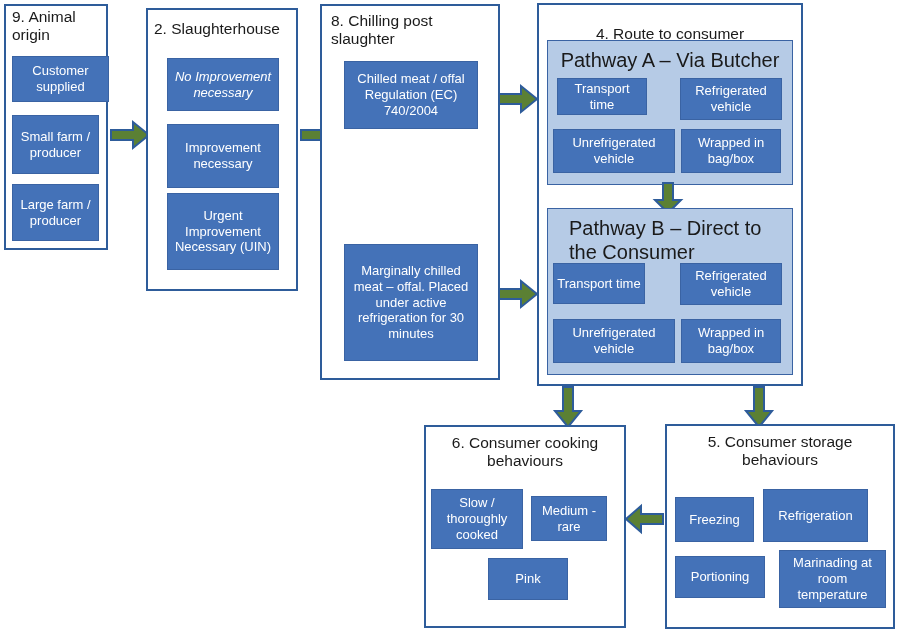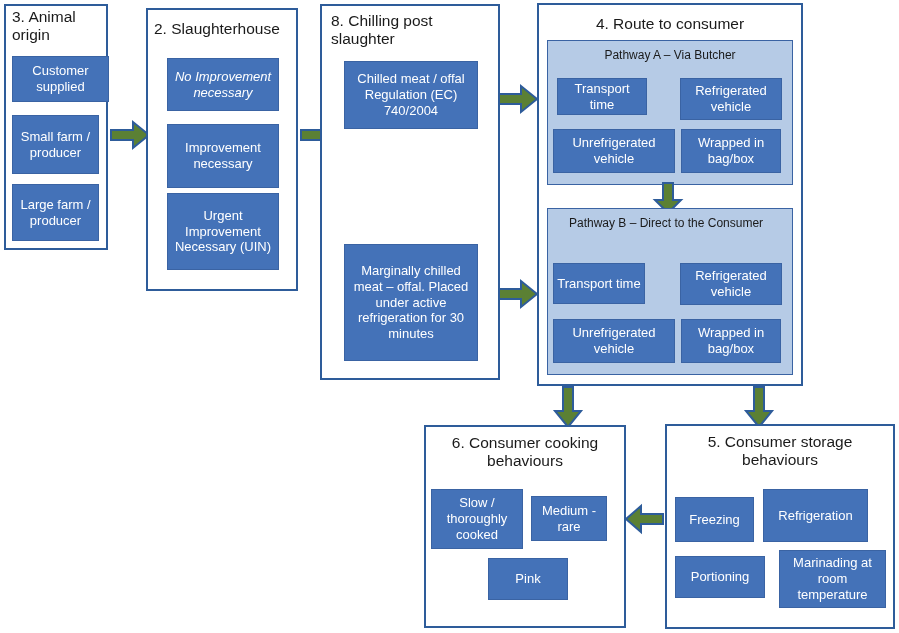--- a/index.html
+++ b/index.html
@@ -55,39 +55,39 @@
   .pathway {
     position: absolute;
     box-sizing: border-box;
     background: #B6CBE6;
     border: 1px solid #3A63A3;
   }
   .pathway-title {
     position: absolute;
     box-sizing: border-box;
     color: #1a1a1a;
-    font-size: 12px;
+    font-size: 20px;
     line-height: 1.2;
     font-family: "Liberation Sans", sans-serif;
   }
   .pathway-title.center { text-align: center; }
   
   .arrow {
     position: absolute;
   }
   .arrow svg { display: block; }
 </style>
 </head>
 <body>
 
 <div id="canvas">
 
   <div class="stage" style="left:4px; top:4px; width:104px; height:246px;">
   </div>
-  <div class="stage-title" style="left:12px; top:8px; width:92px; height:40px;">3. Animal origin</div>
+  <div class="stage-title" style="left:12px; top:8px; width:92px; height:40px;">9. Animal origin</div>
   <div class="node" style="left:12px; top:56px; width:97px; height:46px;">Customer supplied</div>
   <div class="node" style="left:12px; top:115px; width:87px; height:59px;">Small farm / producer</div>
   <div class="node" style="left:12px; top:184px; width:87px; height:57px;">Large farm / producer</div>
 
   <div class="arrow" style="left:109px; top:119px; width:42px; height:32px;">
     <svg width="42" height="32" viewBox="0 0 42 32">
       <polygon points="2,11 24,11 24,3 40,16 24,29 24,21 2,21" fill="#5B8034" stroke="#2E5C9A" stroke-width="2"></polygon>
     </svg>
   </div>
 
@@ -117,21 +117,21 @@
   </div>
 
   <div class="arrow" style="left:497px; top:278px; width:42px; height:32px;">
     <svg width="42" height="32" viewBox="0 0 42 32">
       <polygon points="2,11 24,11 24,3 40,16 24,29 24,21 2,21" fill="#5B8034" stroke="#2E5C9A" stroke-width="2"></polygon>
     </svg>
   </div>
 
   <div class="stage" style="left:537px; top:3px; width:266px; height:383px;">
   </div>
-  <div class="stage-title center" style="left:545px; top:15px; width:250px; height:22px;">4. Route to consumer</div>
+  <div class="stage-title center" style="left:545px; top:25px; width:250px; height:22px;">4. Route to consumer</div>
 
   <div class="pathway" style="left:547px; top:40px; width:246px; height:145px;">
   </div>
   <div class="pathway-title center" style="left:551px; top:48px; width:238px; height:22px;">Pathway A – Via Butcher</div>
   <div class="node" style="left:557px; top:78px; width:90px; height:37px;">Transport time</div>
   <div class="node" style="left:680px; top:78px; width:102px; height:42px;">Refrigerated vehicle</div>
   <div class="node" style="left:553px; top:129px; width:122px; height:44px;">Unrefrigerated vehicle</div>
   <div class="node" style="left:681px; top:129px; width:100px; height:44px;">Wrapped in bag/box</div>
 
   <div class="arrow" style="left:652px; top:182px; width:32px; height:32px;">

